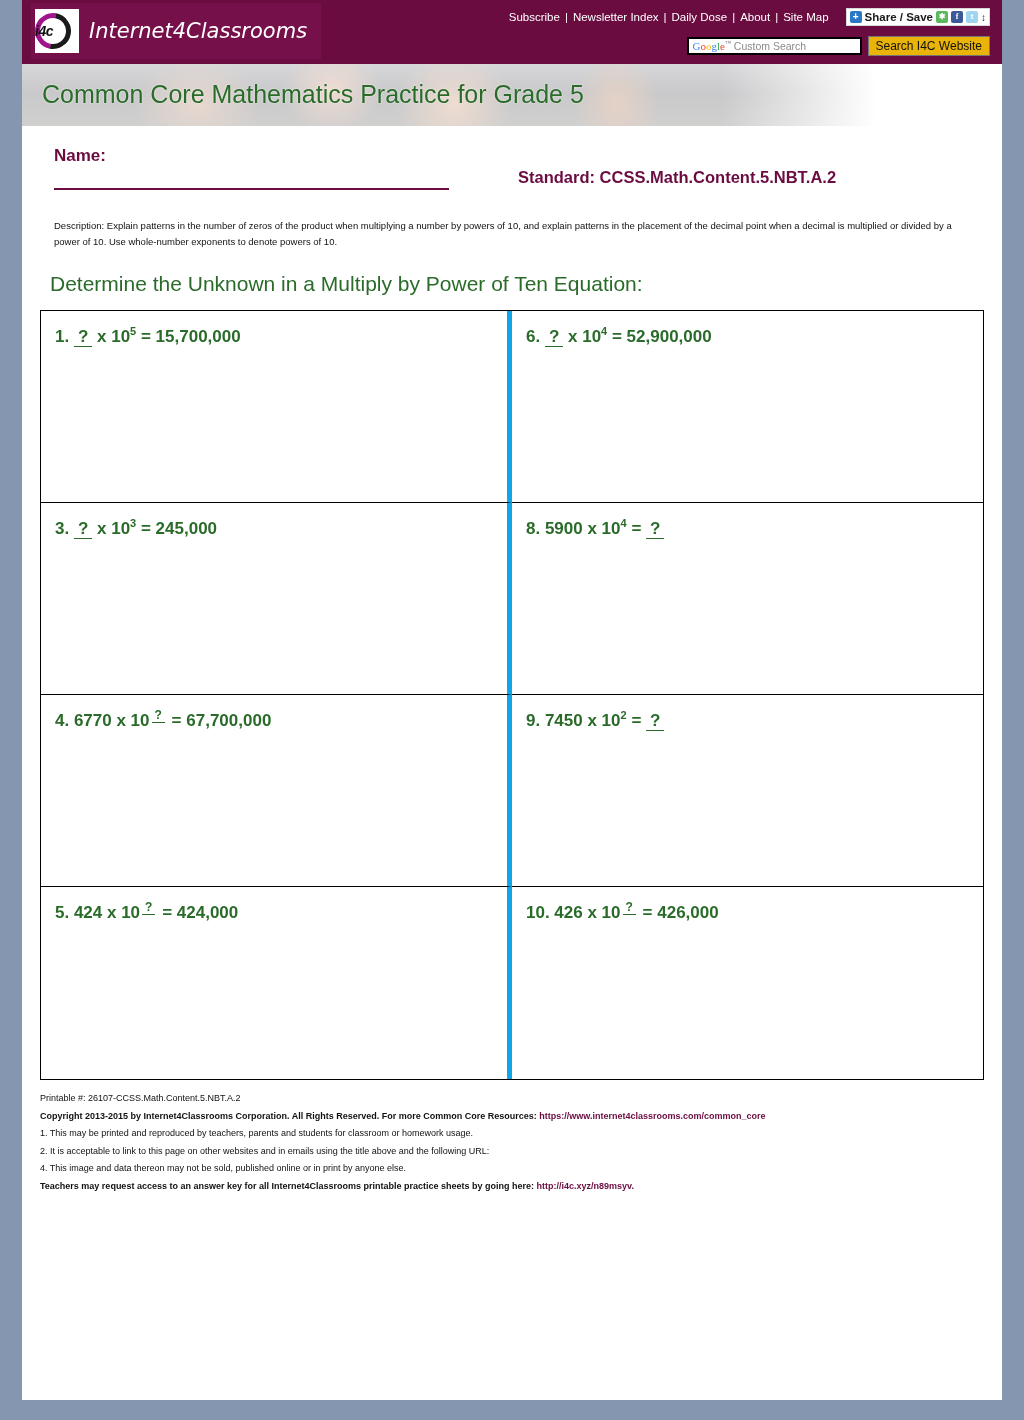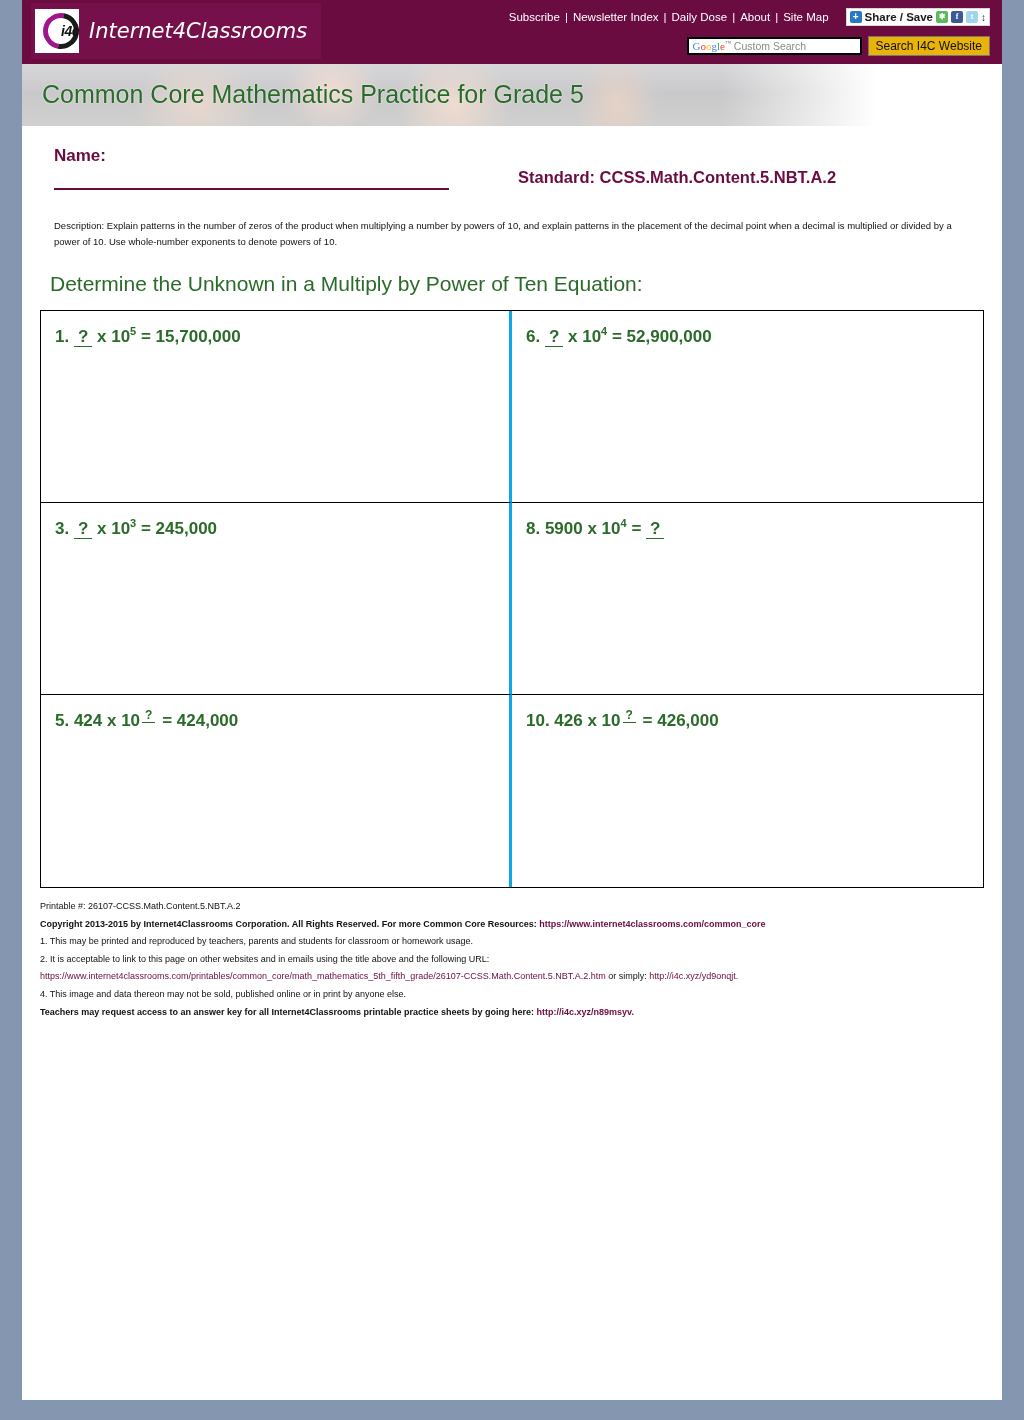--- a/index.html
+++ b/index.html
@@ -21,21 +21,21 @@
     position:relative; height:64px; background:#6b0c40;
     overflow:hidden;
   }
   .logo-wrap {
     position:absolute; left:9px; top:3px; height:56px;
     display:flex; align-items:center; gap:10px;
     background:#76104a; padding:0 14px 0 4px;
   }
   .logo-badge {
     width:44px; height:44px; background:#ffffff;
-    display:flex; align-items:center; justify-content:flex-end;
+    display:flex; align-items:center; justify-content:flex-start;
     position:relative;
   }
   .logo-badge .ring {
     position:absolute; width:36px; height:36px; border-radius:50%;
     border:5px solid #a0158c; border-right-color:#1b1b1b;
     border-bottom-color:#1b1b1b; transform:rotate(-35deg);
   }
   .logo-badge .i4c {
     position:relative; font-style:italic; font-weight:bold;
     font-size:14px; color:#111; letter-spacing:-0.5px; z-index:2;
@@ -142,21 +142,21 @@
     margin:22px 0 14px 28px; font-size:21px; color:#2a6b2a;
   }
 
   
   .grid {
     margin:0 18px; border-collapse:separate; border-spacing:0;
     width:944px; border:1px solid #000; background:#fff;
   }
   .grid td {
     width:50%; height:192px; vertical-align:top;
-    border-right:3px solid #0ea5e9; border-bottom:1px solid #000;
+    border-right:5px solid #0ea5e9; border-bottom:1px solid #000;
     padding:14px 0 0 14px;
   }
   .grid tr:last-child td { border-bottom:none; }
   .grid td:last-child { border-right:none; }
 
   .prob {
     font-size:17px; font-weight:bold; color:#2a6b2a;
     white-space:nowrap; line-height:1.1;
   }
   .prob sup { font-size:11px; vertical-align:super; font-weight:bold; }
@@ -249,32 +249,39 @@
     <tr>
       <td>
             <div class="prob">3. <span class="q">?</span> x 10<sup>3</sup> = 245,000</div>
           </td>
       <td>
             <div class="prob">8. 5900 x 10<sup>4</sup> = <span class="q">?</span></div>
           </td>
     </tr>
     <tr>
       <td>
+            <div class="prob">4. 6770 x 10<span class="qsup">?</span> = 67,700,000</div>
+          </td>
+      <td>
+            <div class="prob">9. 7450 x 10<sup>2</sup> = <span class="q">?</span></div>
+          </td>
+    </tr>
+    <tr>
+      <td>
             <div class="prob">5. 424 x 10<span class="qsup">?</span> = 424,000</div>
           </td>
       <td>
             <div class="prob">10. 426 x 10<span class="qsup">?</span> = 426,000</div>
           </td>
     </tr>
   </tbody>
     </table>
 
   <div class="foot">
     <div>Printable #: 26107-CCSS.Math.Content.5.NBT.A.2</div>
     <div><span class="bold">Copyright 2013-2015 by Internet4Classrooms Corporation. All Rights Reserved. For more Common Core Resources: </span><a class="lnk" href="#">https://www.internet4classrooms.com/common_core</a></div>
     <div>1. This may be printed and reproduced by teachers, parents and students for classroom or homework usage.</div>
     <div>2. It is acceptable to link to this page on other websites and in emails using the title above and the following URL:</div>
-    <div><a class="lnk-plain" href="#">https://www.internet4classrooms.com/printables/common_core/math_mathematics_5th_fifth_grade/26107-CCSS.Math.Content.5.NBT.A.2.htm</a><span> or simply: </span><a class="lnk-plain" href="#">http://i4c.xyz/yd9onqjt.</a></div>
     <div>4. This image and data thereon may not be sold, published online or in print by anyone else.</div>
     <div><span class="bold">Teachers may request access to an answer key for all Internet4Classrooms printable practice sheets by going here: </span><a class="lnk" href="#">http://i4c.xyz/n89msyv.</a></div>
   </div>
 
 </div>
 
 </body></html>

